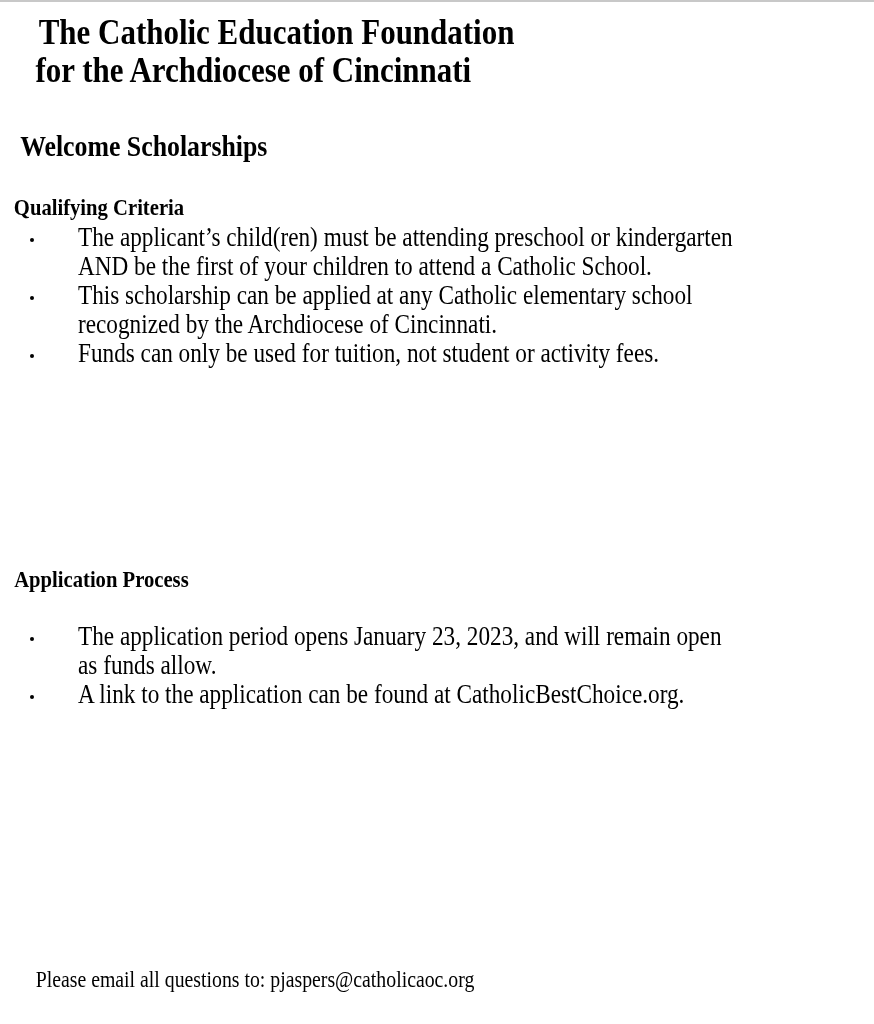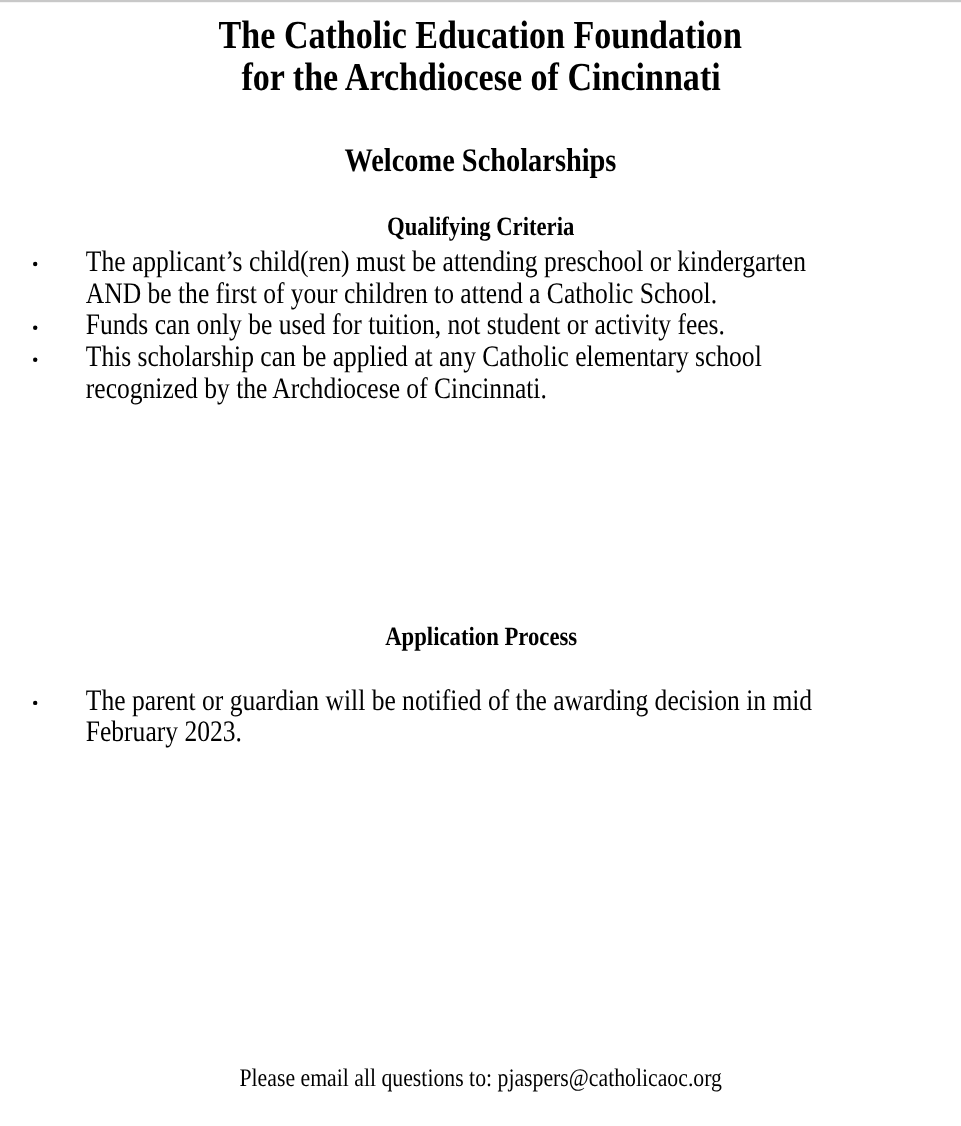--- a/index.html
+++ b/index.html
@@ -1,21 +1,21 @@
 <!DOCTYPE html>
 <html><head>
   <meta charset="utf-8">
   <style>
     html, body { margin: 0; padding: 0; background: #ffffff; }
     body {
       width: 874px; height: 1024px; position: relative; overflow: hidden;
       font-family: "Liberation Serif", serif; color: #000;
     }
     .topline { position: absolute; left: 0; top: 0; width: 874px; height: 2px; background: #c8c8c8; }
-    .c { position: absolute; left: 0; width: 874px; text-align: center; white-space: nowrap; }
+    .c { position: absolute; left: 0; width: 874px; white-space: nowrap; }
     .sq { display: inline-block; transform-origin: center top; }
     .title { font-weight: bold; font-size: 36px; line-height: 40px; }
     .title .sq { transform: scaleX(0.86); }
     .subtitle { font-weight: bold; font-size: 30px; line-height: 34px; }
     .subtitle .sq { transform: scaleX(0.86); }
     .section { font-weight: bold; font-size: 24px; line-height: 28px; }
     .section .sq { transform: scaleX(0.86); }
     .list { position: absolute; left: 0; width: 798px; margin: 0; padding: 0; list-style: none; }
     .li { position: relative; font-size: 27px; line-height: 29px; white-space: nowrap; }
     .bullet { position: absolute; left: 28px; top: 0; width: 10px; height: 29px; }
@@ -37,32 +37,36 @@
 <div class="c section" style="top:193px;"><span class="sq">Qualifying Criteria</span></div>
 
 <ul class="list" style="top:223px;">
   <li class="li">
     <span class="bullet"></span>
     <span class="line">The applicant’s child(ren) must be attending preschool or kindergarten</span>
     <span class="line">AND be the first of your children to attend a Catholic School.</span>
   </li>
   <li class="li">
     <span class="bullet"></span>
-    <span class="line">Funds can only be used for tuition, not student or activity fees.</span>
+    <span class="line">This scholarship can be applied at any Catholic elementary school</span>
+    <span class="line">recognized by the Archdiocese of Cincinnati.</span>
   </li>
   <li class="li">
     <span class="bullet"></span>
-    <span class="line">This scholarship can be applied at any Catholic elementary school</span>
-    <span class="line">recognized by the Archdiocese of Cincinnati.</span>
+    <span class="line">Funds can only be used for tuition, not student or activity fees.</span>
   </li>
 </ul>
 
 <div class="c section" style="top:565px;"><span class="sq">Application Process</span></div>
 
 <ul class="list" style="top:622px;">
   <li class="li">
     <span class="bullet"></span>
-    <span class="line">The parent or guardian will be notified of the awarding decision in mid</span>
-    <span class="line">February 2023.</span>
+    <span class="line">The application period opens January 23, 2023, and will remain open</span>
+    <span class="line">as funds allow.</span>
+  </li>
+  <li class="li">
+    <span class="bullet"></span>
+    <span class="line">A link to the application can be found at CatholicBestChoice.org.</span>
   </li>
 </ul>
 
 <div class="c footer" style="top:967px;"><span class="sq">Please email all questions to: pjaspers@catholicaoc.org</span></div>
 
 </body></html>

